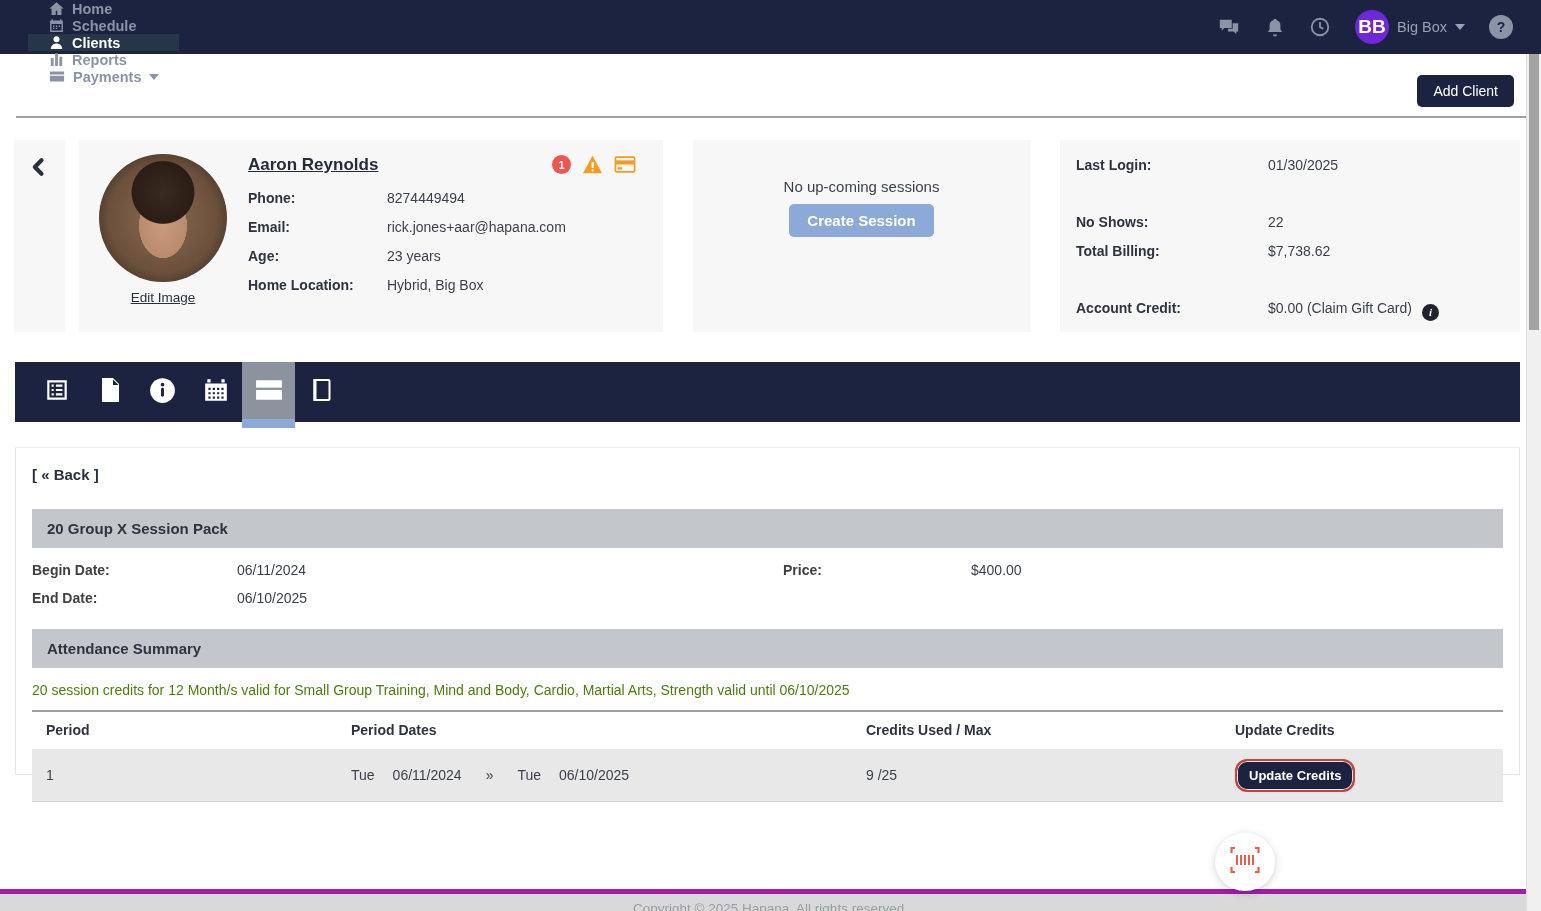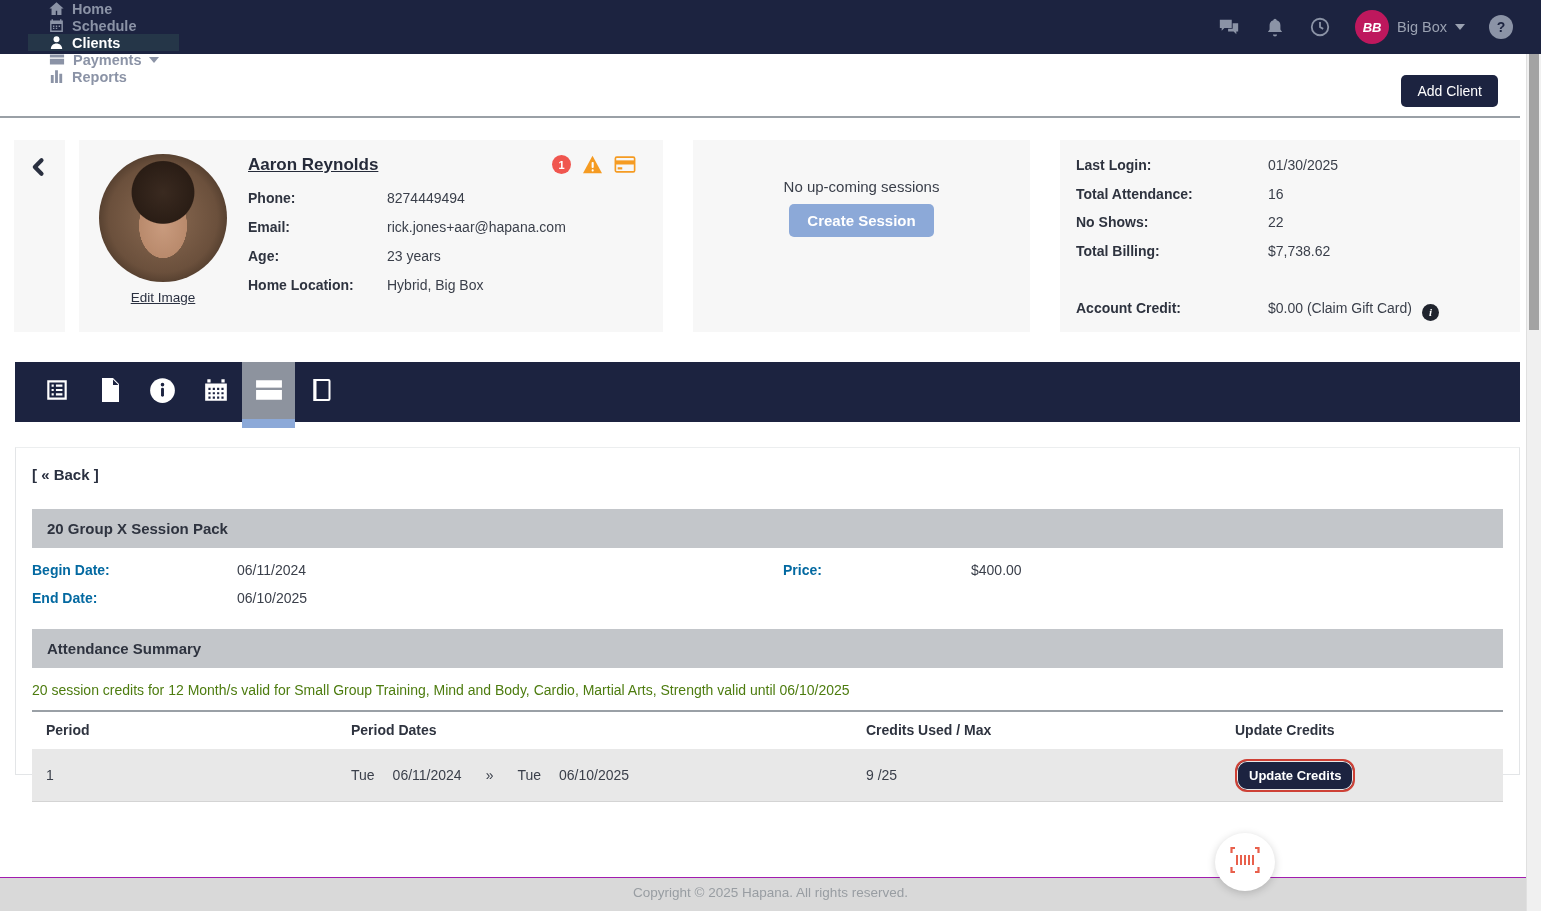--- a/index.html
+++ b/index.html
@@ -7,27 +7,27 @@
     font-family:"Liberation Sans","DejaVu Sans",sans-serif; color:#31353f; }
 
   
   .navbar { position:absolute; left:0; top:0; width:1541px; height:54px; background:#1c2340; display:flex; align-items:stretch; z-index:5; }
   .nav-items { display:flex; align-items:stretch; padding-left:28px;flex-direction:column; }
   .nav-item { display:flex; align-items:center; gap:7px; padding:0 20px; color:#8b93a6; font-size:14.5px; font-weight:bold; cursor:pointer; }
   .nav-item .nicon { display:flex; }
   .nav-item.active { background:#253648; color:#ffffff; }
   .nav-right { position:absolute; right:28px; top:0; height:54px; display:flex; align-items:center; gap:24px; }
   .nav-icon { color:#8b93a6; display:flex; cursor:pointer; }
-  .avatar { width:34px; height:34px; border-radius:50%; background:#be185d; color:#fff; font-size:13px; font-weight:bold; display:flex; align-items:center; justify-content:center;font-style:italic; }
+  .avatar { width:34px; height:34px; border-radius:50%; background:#6d28d9; color:#fff; font-size:19px; font-weight:bold; display:flex; align-items:center; justify-content:center; }
   .account { display:flex; align-items:center; gap:8px; color:#9aa1b1; font-size:14.5px; cursor:pointer; }
   .caret-down { width:0; height:0; border-left:5px solid transparent; border-right:5px solid transparent; border-top:6px solid #9aa1b1; display:inline-block; }
   .help-circle { width:24px; height:24px; border-radius:50%; background:#8b93a6; color:#1c2340; font-weight:bold; font-size:14px; display:flex; align-items:center; justify-content:center; cursor:pointer; }
 
   
-  .page-header { position:absolute; left:0; top:54px; width:1520px; height:64px; background:#fff; border-bottom:2px solid #9aa0a6; }
+  .page-header { position:absolute; left:16px; top:54px; width:1520px; height:64px; background:#fff; border-bottom:2px solid #9aa0a6; }
   .btn-add-client { position:absolute; right:22px; top:21px; background:#1c2340; color:#fff; border:none; border-radius:5px; font-size:14px; padding:8px 16px; font-family:inherit; cursor:pointer; }
 
   
   .card { position:absolute; top:140px; height:192px; background:#f7f7f7; }
   .back-strip { left:14px; width:51px; }
   .chev-left { position:absolute; left:15px; top:16px; color:#2a3040; cursor:pointer; }
   .profile-card { left:79px; width:584px; }
   .photo-wrap { position:absolute; left:20px; top:14px; width:128px; text-align:center; }
   .photo { width:128px; height:128px; border-radius:50%;
     background:
@@ -59,33 +59,33 @@
   .tab.active { background:#8d939e; }
   .tab.active::after { content:""; position:absolute; left:0; right:0; bottom:-6px; height:9px; background:#8ca9d8; }
 
   
   .panel { position:absolute; left:15px; top:447px; width:1505px; height:328px; background:#fff; border:1px solid #e3e5e7; border-top:1px solid #eceeef; }
   .back-link { position:absolute; left:16px; top:18px; font-size:15px; font-weight:bold; color:#2a3040; cursor:pointer; }
   .bar-header { position:absolute; left:16px; right:16px; height:39px; background:#c3c6ca; color:#2e333f; font-size:15px; font-weight:bold; display:flex; align-items:center; padding-left:15px; }
   .bar-pack { top:61px; }
   .bar-attend { top:181px; }
   .kv { position:absolute; font-size:14px; }
-  .kv .klabel { font-weight:bold; color:#0369a1; }
+  .kv .klabel { font-weight:bold; color:#404040; }
   .kv .kvalue { position:absolute; top:0; white-space:nowrap; color:#3a3f4a; }
   .summary-text { position:absolute; left:16px; top:234px; font-size:14px; color:#4d7c0f; }
   .table-top-line { position:absolute; left:16px; right:16px; top:262px; border-top:2px solid #9aa0a6; }
   .tbl-header { position:absolute; left:16px; right:16px; top:263px; height:38px; display:grid; grid-template-columns:305px 515px 369px 1fr; align-items:center; font-size:14px; font-weight:bold; color:#2e333f; }
   .tbl-header > div { padding-left:14px; }
   .tbl-row { position:absolute; left:16px; right:16px; top:301px; height:53px; background:#e8e8e8; display:grid; grid-template-columns:305px 515px 369px 1fr; align-items:center; font-size:14px; color:#3a3f4a; border-bottom:1px solid #d4d4d4; }
   .tbl-row > div { padding-left:14px; }
   .dates-cell { display:flex; gap:18px; align-items:center; }
   .btn-update { background:#1c2340; color:#fff; border:2px solid #ce4136; border-radius:12px; font-size:13px; font-weight:bold; padding:7px 12px; font-family:inherit; cursor:pointer; box-shadow:0 0 0 1px #e8e8e8 inset; }
 
   
-  .footer { position:absolute; left:0; bottom:0; width:1541px; height:34px; background:#d9d9d9; border-top:1px solid #a21caf; display:flex; align-items:flex-start; justify-content:center; }
+  .footer { position:absolute; left:0; bottom:0; width:1541px; height:22px; background:#d9d9d9; border-top:5px solid #a21caf; display:flex; align-items:flex-start; justify-content:center; }
   .footer span { font-size:13.5px; color:#989da2; margin-top:7px; }
   .fab-scan { position:absolute; left:1215px; top:833px; width:60px; height:58px; border-radius:50%; background:#fff; box-shadow:0 2px 8px rgba(0,0,0,.18); display:flex; align-items:center; justify-content:center; color:#e8604c; cursor:pointer; z-index:6; }
   .scrollbar { position:absolute; right:0; top:0; width:15px; height:911px; background:#f0f0f0; border-left:1px solid #e0e0e0; }
   .scroll-thumb { position:absolute; left:2px; right:2px; top:0; height:330px; background:#a3a3a3; }
 </style>
 </head>
 <body>
 
 <div class="navbar">
   <div class="nav-items">
@@ -109,34 +109,34 @@
       <span class="nicon">
           <svg width="17" height="17" viewBox="0 0 24 24" fill="currentColor">
             <circle cx="12" cy="7.5" r="4.2"></circle>
             <path d="M4 21c0-4.4 3.6-7.5 8-7.5s8 3.1 8 7.5z"></path>
           </svg>
         </span>
       <span>Clients</span>
     </div>
     <div class="nav-item">
       <span class="nicon">
+          <svg width="17" height="17" viewBox="0 0 24 24" fill="currentColor">
+            <path d="M4 10h4v11H4zM10 3h4v18h-4zM16 8h4v13h-4z"></path>
+          </svg>
+        </span>
+      <span>Reports</span>
+    </div>
+    <div class="nav-item">
+      <span class="nicon">
           <svg width="18" height="17" viewBox="0 0 24 24" fill="currentColor">
             <path d="M2 5h20v4H2zM2 11h20v8H2zm2 3h6v2H4z"></path>
           </svg>
         </span>
       <span>Payments</span>
       <span class="caret-down" style="border-top-color:#8b93a6"></span>
-    </div>
-    <div class="nav-item">
-      <span class="nicon">
-          <svg width="17" height="17" viewBox="0 0 24 24" fill="currentColor">
-            <path d="M4 10h4v11H4zM10 3h4v18h-4zM16 8h4v13h-4z"></path>
-          </svg>
-        </span>
-      <span>Reports</span>
     </div>
   </div>
   <div class="nav-right">
     <span class="nav-icon">
         <svg width="24" height="22" viewBox="0 0 24 24" fill="currentColor">
           <path d="M2 4h13v9H7l-3 3v-3H2zM16 8h6v9h-2v3l-3-3h-6v-3h5z"></path>
         </svg>
       </span>
     <span class="nav-icon">
         <svg width="20" height="22" viewBox="0 0 24 24" fill="currentColor">
@@ -209,21 +209,20 @@
   </div>
 </div>
 
 <div class="card sessions-card">
   <div class="no-sessions">No up-coming sessions</div>
   <button class="btn-create-session">Create Session</button>
 </div>
 
 <div class="card stats-card">
   <div class="stat-row" style="top:17px"><span class="slabel">Last Login:</span><span class="svalue">01/30/2025</span></div>
-  <div class="stat-row" style="top:46px"><span class="slabel">Total Attendance:</span><span class="svalue">16</span></div>
   <div class="stat-row" style="top:74px"><span class="slabel">No Shows:</span><span class="svalue">22</span></div>
   <div class="stat-row" style="top:103px"><span class="slabel">Total Billing:</span><span class="svalue">$7,738.62</span></div>
   <div class="stat-row" style="top:160px">
     <span class="slabel">Account Credit:</span>
     <span class="svalue"><span>$0.00 (Claim Gift Card)</span><span class="info-badge">i</span></span>
   </div>
 </div>
 
 <div class="tabbar">
   <div class="tab" style="margin-left:15px">

